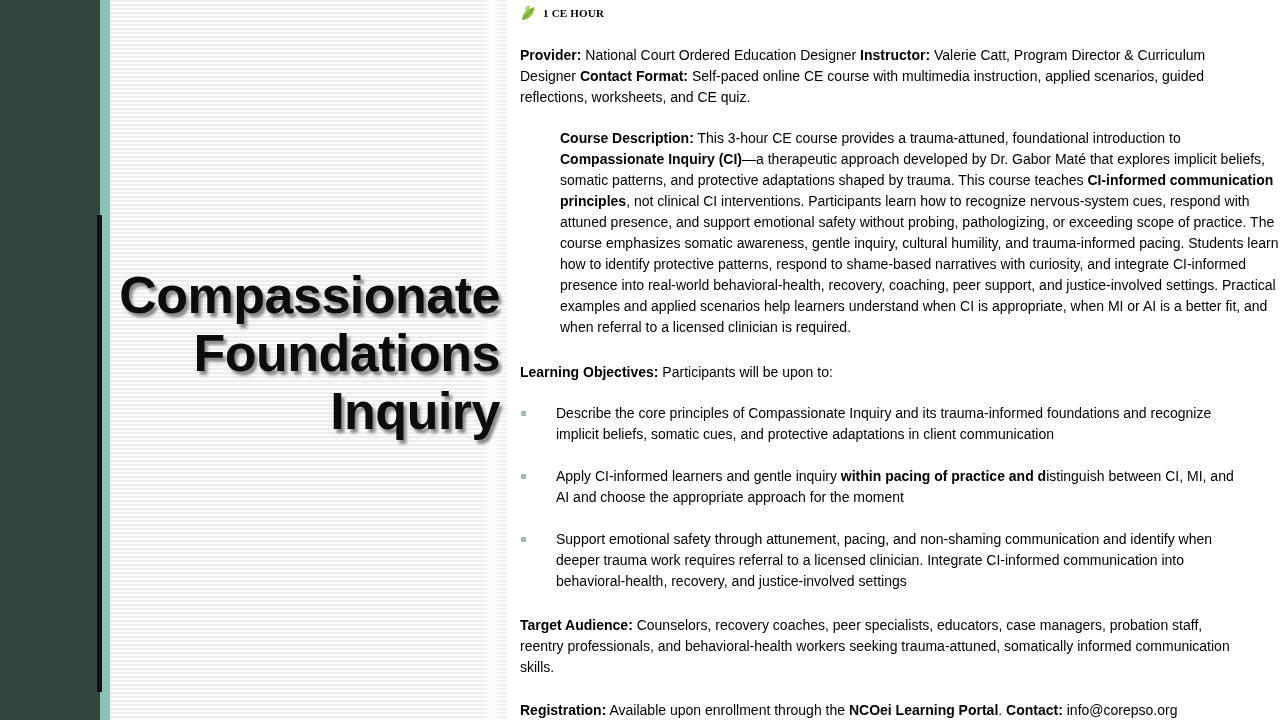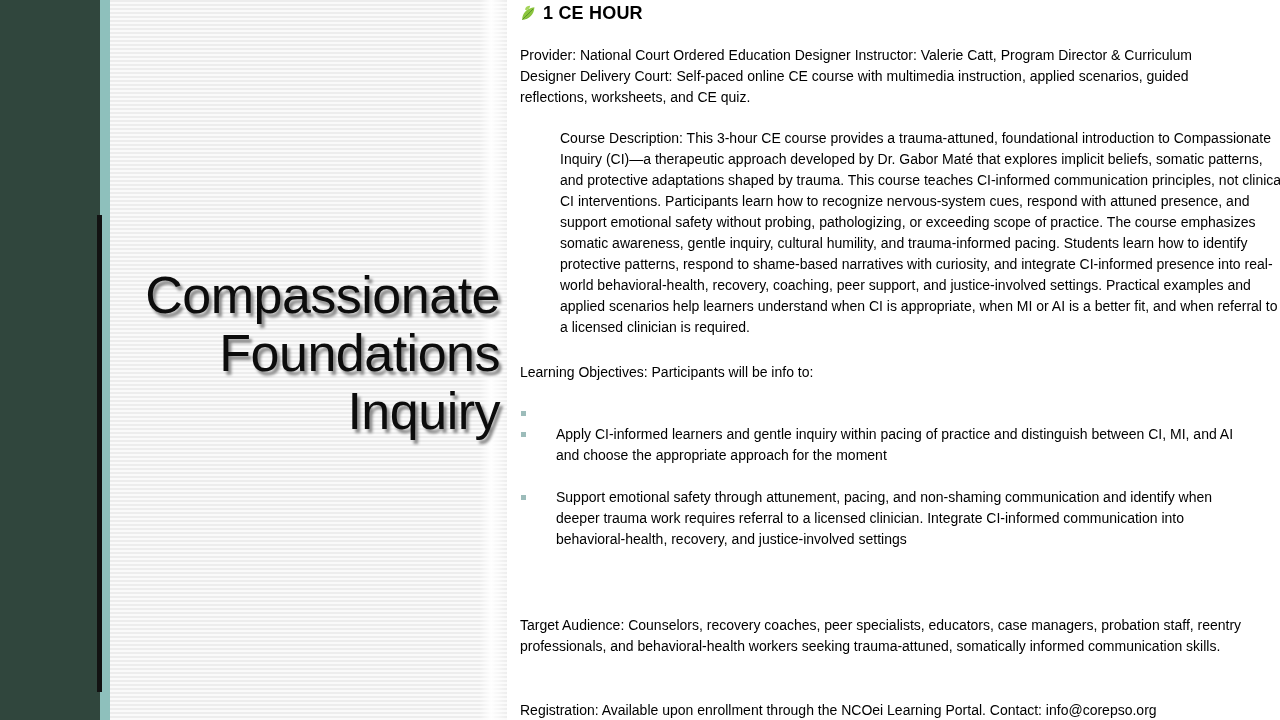--- a/index.html
+++ b/index.html
@@ -14,39 +14,39 @@
 
   
   .title-panel {
     position:absolute; left:110px; top:0; width:397px; height:720px;
     background:
       linear-gradient(to right, rgba(255,255,255,0) 93%, rgba(255,255,255,0.95) 96%, rgba(255,255,255,0) 100%),
       repeating-linear-gradient(to bottom, #ededed 0px, #ededed 2px, #fafafa 2px, #fafafa 4px);
   }
   .course-title {
     position:absolute; left:110px; top:266px; width:390px;
-    text-align:right; font-weight:normal; font-size:52px; line-height:58px;
+    text-align:right; font-weight:bold; font-size:52px; line-height:58px;
     letter-spacing:-0.5px; color:#0c0c0c; white-space:nowrap;
     text-shadow:3px 4px 3px #8a8a8a;
   }
 
   
   .content { position:absolute; left:520px; top:0; width:727px; height:720px; font-size:14px; line-height:21px; color:#000; }
   .block { position:absolute; left:0; width:727px; }
   .ce-row { top:3px; display:flex; align-items:center; gap:6px; }
-  .ce-label { font-weight:bold; font-size:18px; letter-spacing:0.2px; }
+  .ce-label { font-weight:bold; font-size:11px; letter-spacing:0.2px;font-family:Liberation Serif, serif; }
   .p-provider { top:45px; }
   .p-desc { top:128px;margin-left:40px; }
   .p-objhead { top:362px; }
   .objectives { top:403px; list-style:none; }
   .objectives li { position:relative; padding-left:36px; margin-bottom:21px; }
   .bullet-sq { position:absolute; left:1px; top:8px; width:5px; height:5px; background:#9cbcba; }
   .p-target { top:615px; }
   .p-reg { top:700px; }
-  b { font-weight:normal; }
+  b { font-weight:bold; }
   .leaf { width:17px; height:17px; flex:0 0 17px; }
 </style>
 </head>
 <body>
 
 <div class="slide">
 
   <div class="band-dark" style="background-color: rgb(48, 70, 61);"></div>
   <div class="stripe-teal" style="background-color: rgb(142, 192, 188);"></div>
   <div class="accent-line" style="background-color: rgb(18, 18, 18);"></div>
@@ -63,29 +63,30 @@
     <div class="block ce-row">
       <svg class="leaf" viewBox="0 0 20 20" aria-hidden="true">
         <path d="M2.5 17.5 C2.5 9.5, 8 3.5, 17 2.5 C16.5 11, 11 16.5, 2.5 17.5 Z" fill="#8cc63e"></path>
         <path d="M2.5 17.5 C7 16.5, 12.5 13.5, 15.5 7.5 C12 14, 7.5 16.5, 2.5 17.5 Z" fill="#4c8c2b"></path>
         <path d="M3 17 C7.5 12.5, 11 9.5, 15.5 4.5" stroke="#3e7322" stroke-width="0.8" fill="none"></path>
         <path d="M6 5.5 C6 3, 8.5 1, 12 1 C11.5 4.5, 9 6.5, 6 5.5 Z" fill="#a5d45a"></path>
       </svg>
       <span class="ce-label">1 CE HOUR</span>
     </div>
 
-    <p class="block p-provider"><b>Provider:</b><span> National Court Ordered Education Designer </span><b>Instructor:</b><span> Valerie Catt, Program Director &amp; Curriculum Designer </span><b>Delivery Court:</b><span> Self-paced online CE course with multimedia instruction, applied scenarios, guided reflections, worksheets, and CE quiz.</span></p>
+    <p class="block p-provider"><b>Provider:</b><span> National Court Ordered Education Designer </span><b>Instructor:</b><span> Valerie Catt, Program Director &amp; Curriculum Designer </span><b>Contact Format:</b><span> Self-paced online CE course with multimedia instruction, applied scenarios, guided reflections, worksheets, and CE quiz.</span></p>
 
     <p class="block p-desc"><b>Course Description:</b><span> This 3-hour CE course provides a trauma-attuned, foundational introduction to </span><b>Compassionate Inquiry (CI)</b><span>—a therapeutic approach developed by Dr. Gabor Maté that explores implicit beliefs, somatic patterns, and protective adaptations shaped by trauma. This course teaches </span><b>CI-informed communication principles</b><span>, not clinical CI interventions. Participants learn how to recognize nervous-system cues, respond with attuned presence, and support emotional safety without probing, pathologizing, or exceeding scope of practice. The course emphasizes somatic awareness, gentle inquiry, cultural humility, and trauma-informed pacing. Students learn how to identify protective patterns, respond to shame-based narratives with curiosity, and integrate CI-informed presence into real-world behavioral-health, recovery, coaching, peer support, and justice-involved settings. Practical examples and applied scenarios help learners understand when CI is appropriate, when MI or AI is a better fit, and when referral to a licensed clinician is required.</span></p>
 
-    <p class="block p-objhead"><b>Learning Objectives:</b><span> Participants will be info to:</span></p>
+    <p class="block p-objhead"><b>Learning Objectives:</b><span> Participants will be upon to:</span></p>
 
     <ul class="block objectives">
       <li>
         <span class="bullet-sq" style="background-color: rgb(156, 188, 186);"></span>
+        <span><span>Describe the core principles of Compassionate Inquiry and its trauma-informed foundations and recognize implicit beliefs, somatic cues, and protective adaptations in client communication</span></span>
       </li>
       <li>
         <span class="bullet-sq" style="background-color: rgb(156, 188, 186);"></span>
         <span><span>Apply CI-informed learners and gentle inquiry </span><b>within pacing of practice and d</b><span>istinguish between CI, MI, and AI and choose the appropriate approach for the moment</span></span>
       </li>
       <li>
         <span class="bullet-sq" style="background-color: rgb(156, 188, 186);"></span>
         <span><span>Support emotional safety through attunement, pacing, and non-shaming communication and identify when deeper trauma work requires referral to a licensed clinician. Integrate CI-informed communication into behavioral-health, recovery, and justice-involved settings</span></span>
       </li>
     </ul>

